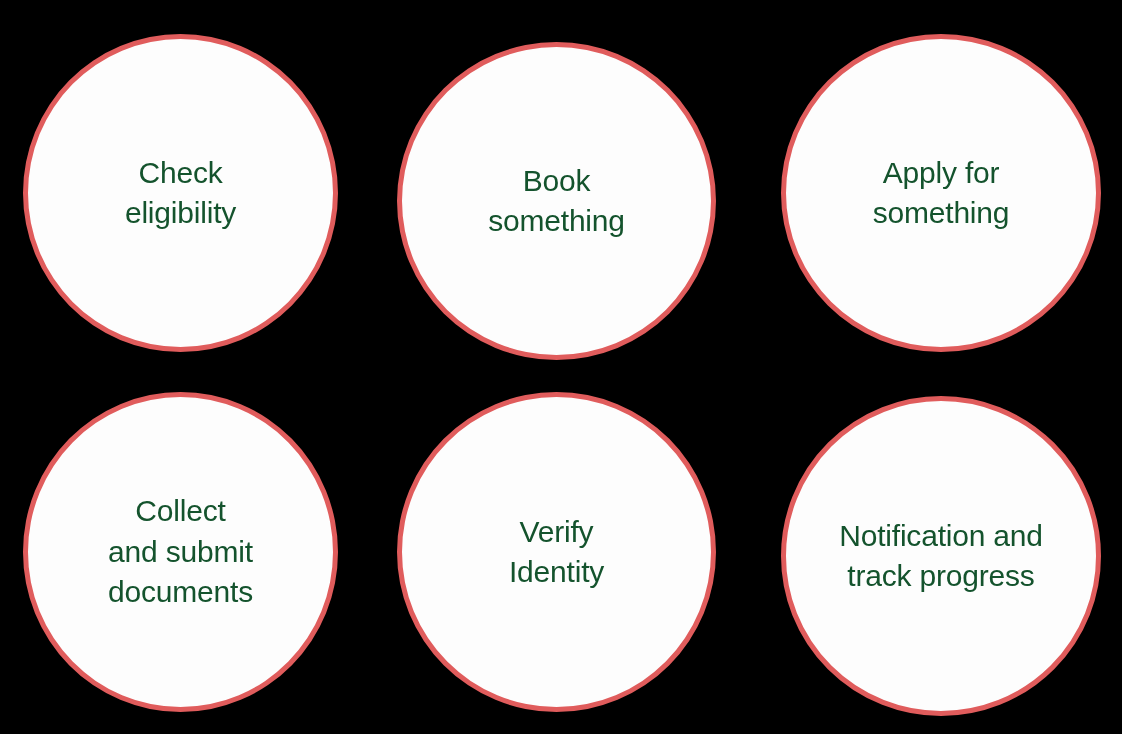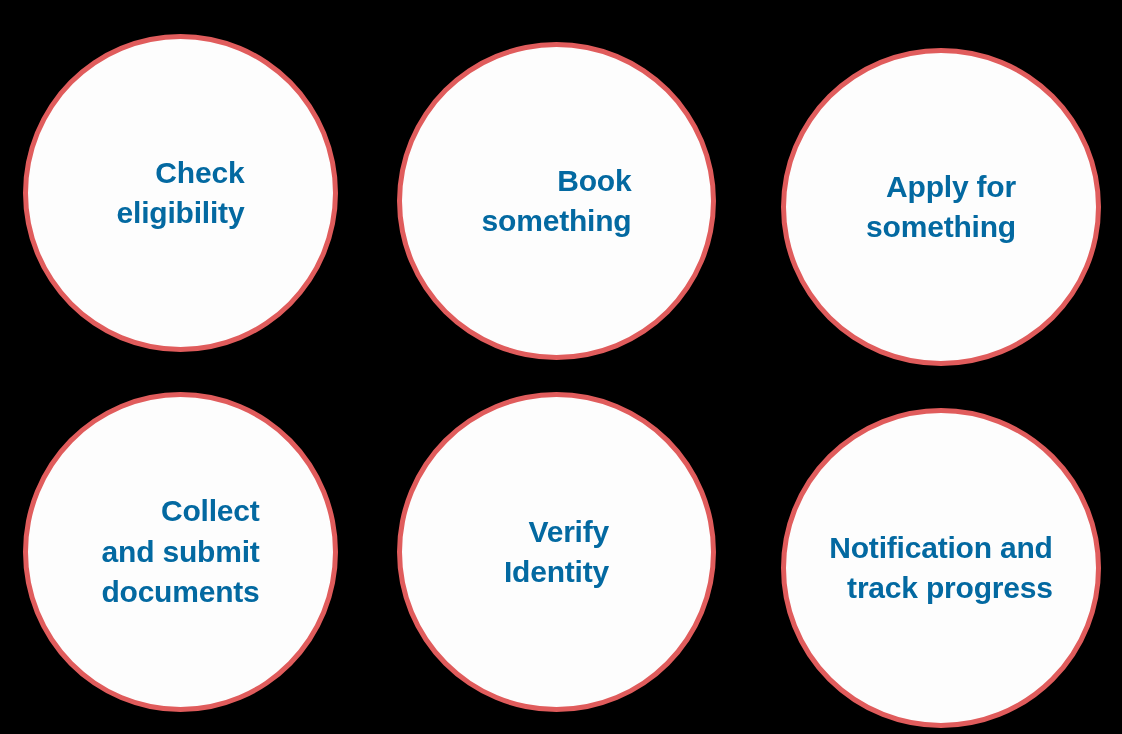--- a/index.html
+++ b/index.html
@@ -24,37 +24,37 @@
     box-sizing: border-box;
     border-radius: 50%;
     background: #FDFDFD;
     border: 5px solid #E05C5C;
     display: flex;
     align-items: center;
     justify-content: center;
     text-align: center;
   }
   .node-label {
-    color: #0369a1;
+    color: #14532d;
     font-size: 30px;
-    font-weight: bold;
+    font-weight: normal;
     line-height: 1.35;
     letter-spacing: -0.2px;
     padding: 0 26px;
     white-space: pre-line;
-    text-align: right;
+    text-align: center;
   }
   
   .n0 { left: 23px;  top: 34px;  width: 315px; height: 318px; }
   .n1 { left: 397px; top: 42px;  width: 319px; height: 318px; }
-  .n2 { left: 781px; top: 48px;  width: 320px; height: 318px; }
+  .n2 { left: 781px; top: 34px;  width: 320px; height: 318px; }
   
   .n3 { left: 23px;  top: 392px; width: 315px; height: 320px; }
   .n4 { left: 397px; top: 392px; width: 319px; height: 320px; }
-  .n5 { left: 781px; top: 408px; width: 320px; height: 320px; }
+  .n5 { left: 781px; top: 396px; width: 320px; height: 320px; }
 </style>
 </head>
 <body>
 
 <div id="canvas">
 
   <div class="node n0">
     <span class="node-label">Check
 eligibility</span>
   </div>

